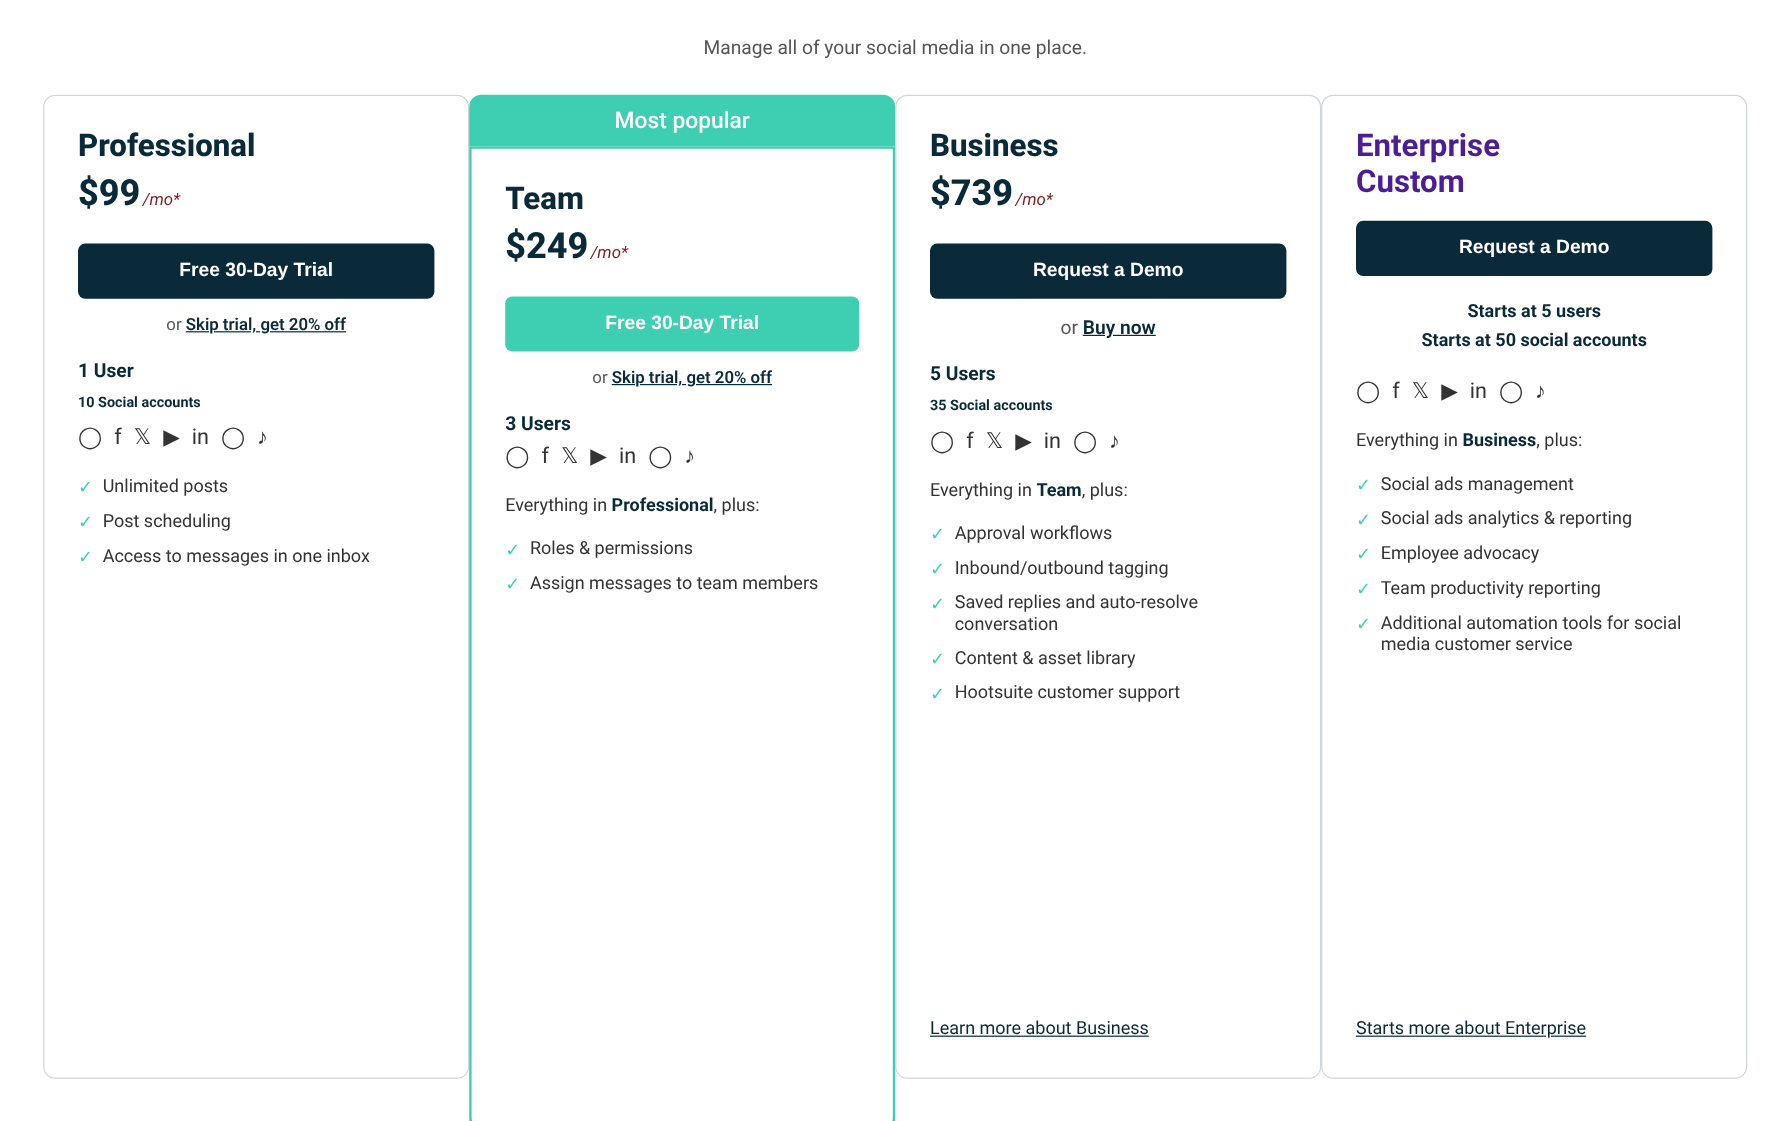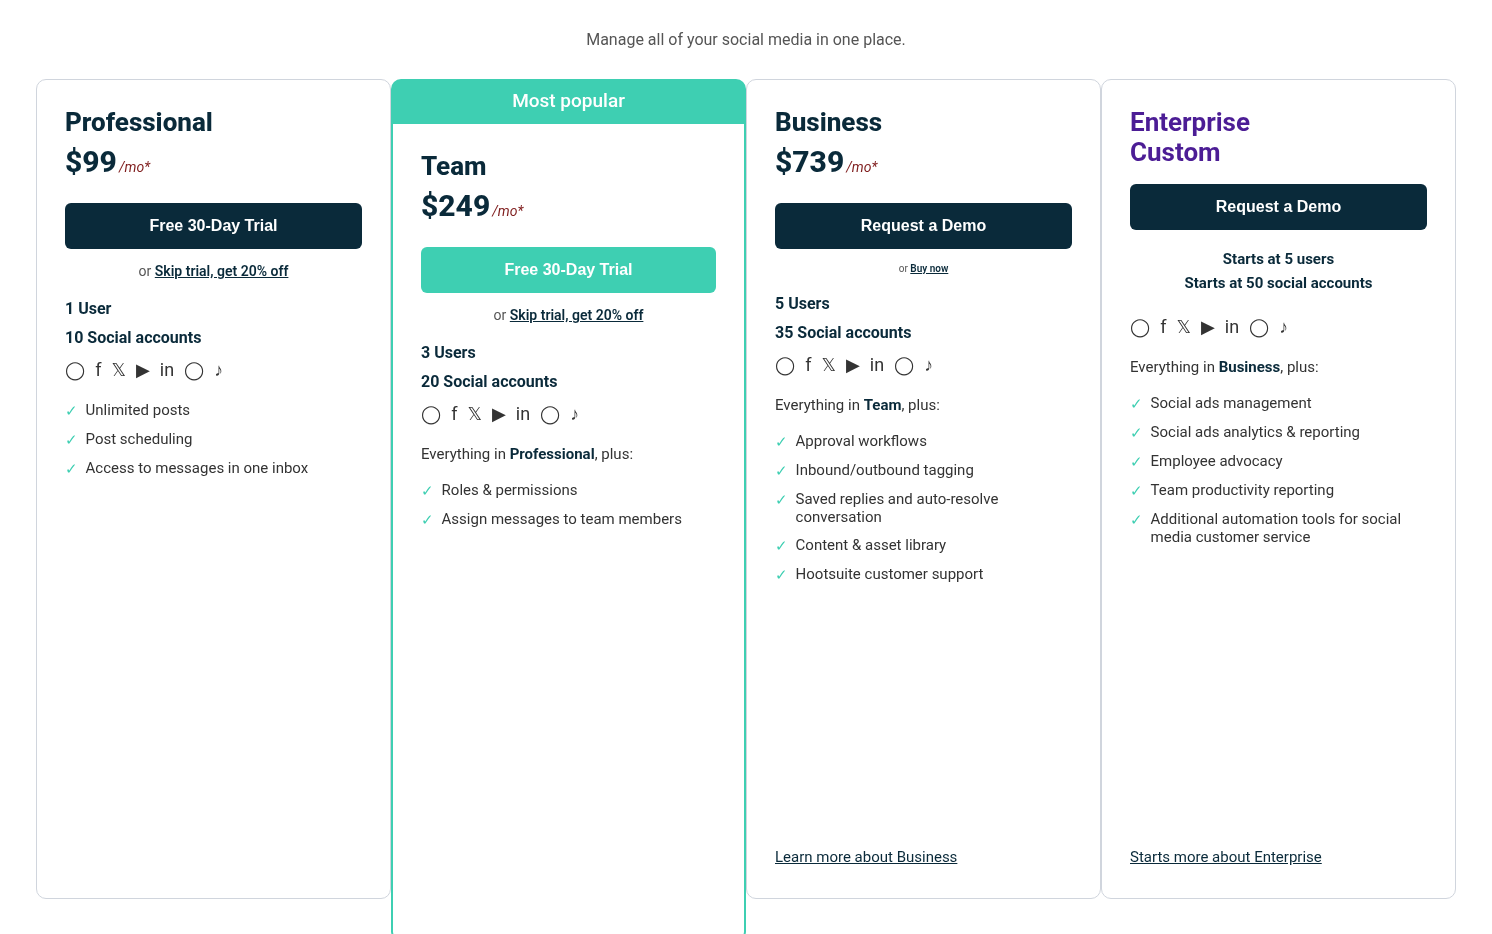--- a/index.html
+++ b/index.html
@@ -115,41 +115,41 @@
       display: block;
       text-align: center;
     }
     .skip-link a {
       color: #0a2a3a;
       font-weight: 600;
       text-decoration: underline;
       cursor: pointer;
     }
     .buy-link {
-      font-size: 10px;
+      font-size: 16px;
       color: #555;
       margin-top: 10px;
       margin-bottom: 16px;
       display: block;
       text-align: center;
     }
     .buy-link a {
       color: #0a2a3a;
       font-weight: 600;
       text-decoration: underline;
       cursor: pointer;
     }
     .users-label {
       font-size: 16px;
       font-weight: 700;
       color: #0a2a3a;
       margin-bottom: 6px;
     }
     .social-accounts-label {
-      font-size: 16px;
+      font-size: 12px;
       font-weight: 700;
       color: #0a2a3a;
       margin-bottom: 10px;
     }
     .social-icons {
       display: flex;
       gap: 10px;
       align-items: center;
       margin-bottom: 18px;
       font-size: 18px;
@@ -255,21 +255,20 @@
     <div class="popular-badge">Most popular</div>
     <div class="plan-card featured">
       <div class="plan-name">Team</div>
       <div class="plan-price">
         <span class="price-amount">$249</span>
         <span class="price-period">/mo*</span>
       </div>
       <button class="btn-trial green">Free 30-Day Trial</button>
       <span class="skip-link">or <a>Skip trial, get 20% off</a></span>
       <div class="users-label">3 Users</div>
-      <div class="social-accounts-label">20 Social accounts</div>
       <div class="social-icons">
         <span>◯</span>
         <span>f</span>
         <span>𝕏</span>
         <span>▶</span>
         <span>in</span>
         <span>◯</span>
         <span>♪</span>
       </div>
       <p class="everything-in">Everything in <strong>Professional</strong>, plus:</p>

